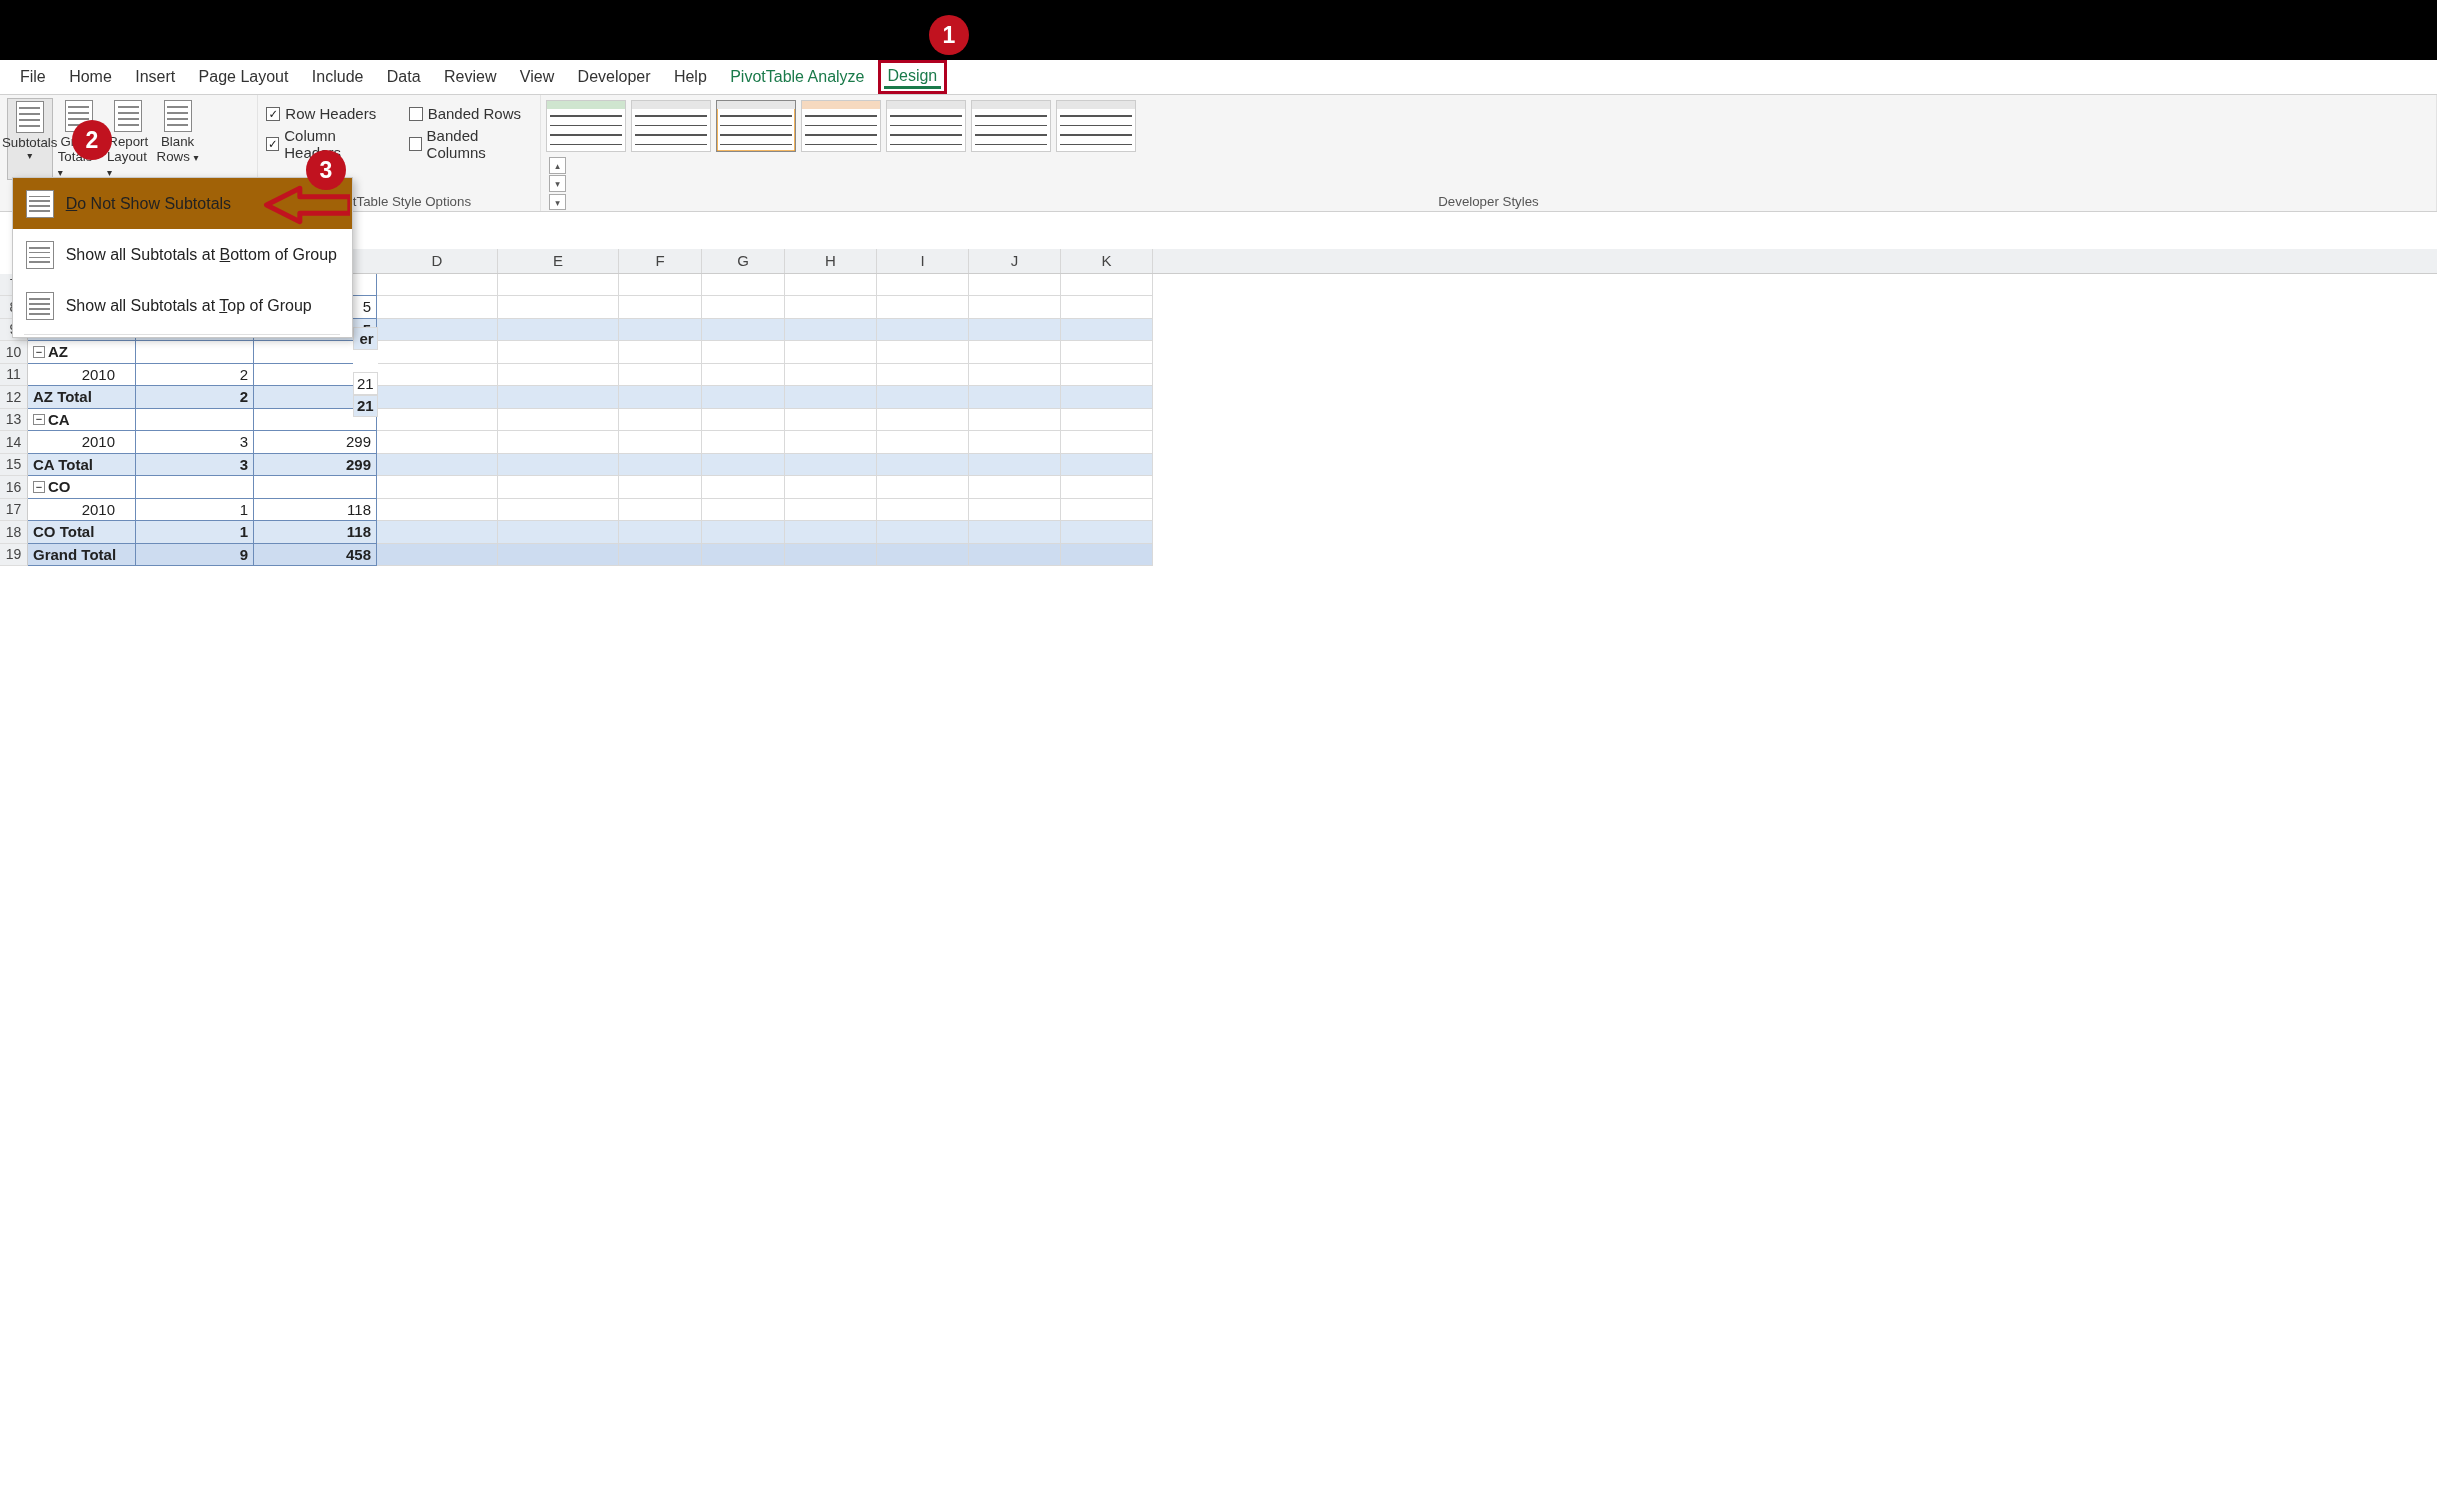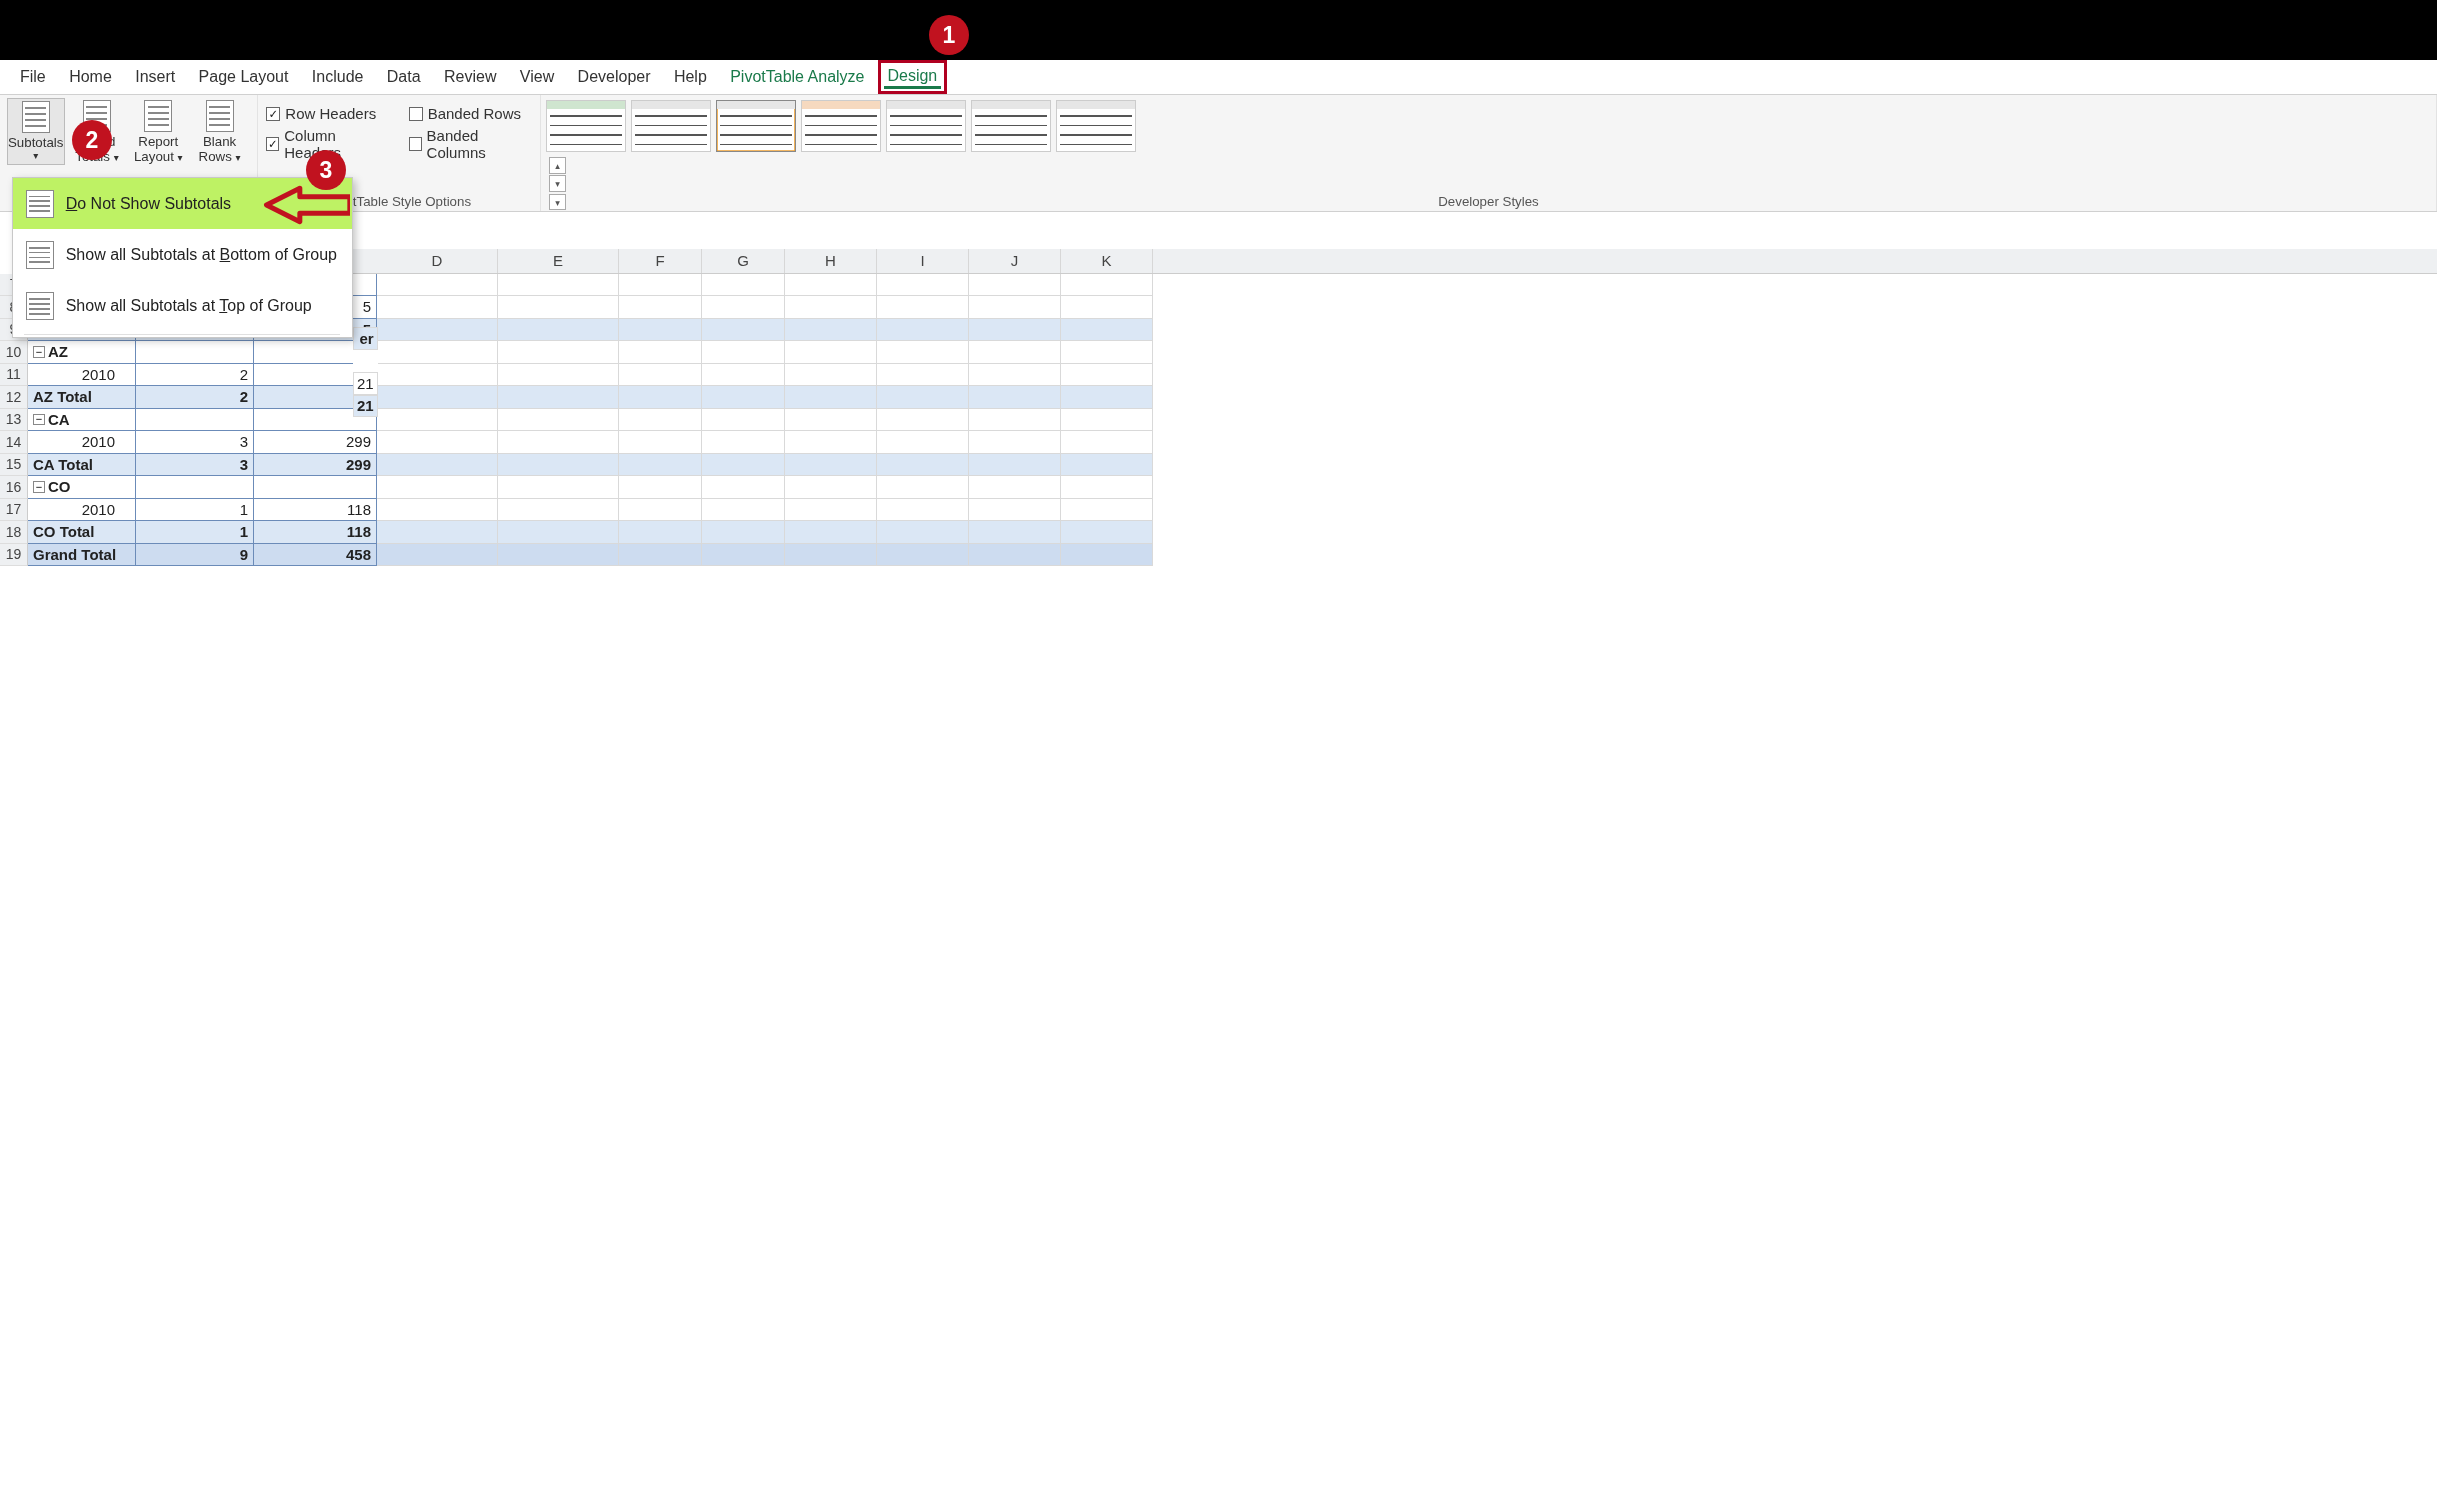--- a/index.html
+++ b/index.html
@@ -6,42 +6,42 @@
   body { background: #fff; font-size: 15px; color: #222; }
   .black-bar { background: #000; height: 60px; position: relative; }
   .ribbon-tabs { display: flex; align-items: center; height: 35px; padding: 0 8.3px; background: #fff; border-bottom: 0.8px solid #d0d0d0; }
   .ribbon-tab { padding: 5px 11.7px; color: #333; cursor: pointer; font-size: 16px; }
   .ribbon-tab.contextual { color: #1a7a4a; }
   .design-box { border: 3.3px solid #b00020; padding: 1.7px 3.3px; margin-left: 1.7px; }
   .design-underline { border-bottom: 3.3px solid #1a7a4a; display:inline-block; padding-bottom:1.7px;}
   .ribbon-body { display: flex; background: #f5f5f5; height: 117px; border-bottom: 0.8px solid #d0d0d0; position: relative; }
   .group { padding: 3.3px 6.7px; border-right: 0.8px solid #e3e3e3; display:flex; flex-direction:column; position:relative;}
   .layout-group { display:flex; gap:3.3px; }
-  .big-btn { display:flex; flex-direction:column; align-items:center; width:58px; padding:1.7px; cursor:pointer; font-size:13.3px; color:#333;}
+  .big-btn { display:flex; flex-direction:column; align-items:center; width:46px; padding:1.7px; cursor:pointer; font-size:13.3px; color:#333;}
   .big-btn.selected { background:#e6e6e6; border:0.8px solid #bbb; }
   .big-btn .icon { width:28px; height:32px; border:0.8px solid #888; margin-bottom:1.7px; background:#fff; display:flex;flex-direction:column;justify-content:space-around;padding:3.3px 2.5px;}
   .big-btn .icon span{height:1.7px;background:#888;}
   .caret{font-size:10px;}
   .options-group { padding:5px 8.3px 0 8.3px; }
   .chk-row { display:flex; align-items:center; gap:5px; margin:5px 0; font-size:15px; color:#333;}
   .chk { width:14px; height:14px; border:0.8px solid #666; display:inline-flex;align-items:center;justify-content:center;font-size:11.7px;color:#222;background:#fff;}
   .group-label { position:absolute; bottom:1.7px; left:0; right:0; text-align:center; font-size:13.3px; color:#555;}
   .styles-group { flex:1; display:flex; align-items:flex-start; padding:5px; gap:5px;}
   .style-swatch { width:80px; height:52px; border:0.8px solid #ccc; background:#fff; display:flex; flex-direction:column; cursor:pointer;}
   .style-swatch.selected{border:1.7px solid #888; box-shadow:0 0 0 0.8px #f0a030 inset;}
   .sw-hdr{height:8.3px;}
   .sw-body{flex:1;display:flex;flex-direction:column;justify-content:space-around;padding:1.7px 3.3px;}
   .sw-line{height:1.7px;background:#555;}
   .scroll-btns{display:flex;flex-direction:column;gap:1.7px;margin-left:3.3px;}
   .scroll-btns div{width:16.7px;height:16.7px;border:0.8px solid #aaa;background:#fff;display:flex;align-items:center;justify-content:center;font-size:9.2px;color:#555;cursor:pointer;}
   
   
   .dropdown { position:absolute; left:11.7px; top:177px; width:341px; background:#fff; border:0.8px solid #c8c8c8; box-shadow:2.5px 3.3px 8.3px rgba(0,0,0,.25); z-index:50;}
   .dd-item{display:flex;align-items:center;gap:11.7px;padding:11.7px 13.3px;font-size:16px;color:#222;cursor:pointer;}
-  .dd-item.highlight{background:#bef264;}
+  .dd-item.highlight{background:#a16207;}
   .dd-item.disabled{color:#a0a0a0;cursor:default;}
   .dd-icon{width:28px;height:28px;border:0.8px solid #888;background:#fff;display:flex;flex-direction:column;justify-content:space-around;padding:3.3px 2.5px;}
   .dd-icon span{height:1.7px;background:#888;}
   .dd-sep{border-top:0.8px solid #e0e0e0;margin:1.7px 11.7px;}
   .ul{text-decoration:underline;}
   
   
   .badge{position:absolute;width:40px;height:40px;border-radius:50%;background:#c1121f;color:#fff;display:flex;align-items:center;justify-content:center;font-size:23px;font-weight:bold;z-index:60;}
   .arrow{position:absolute;z-index:55;}
   

